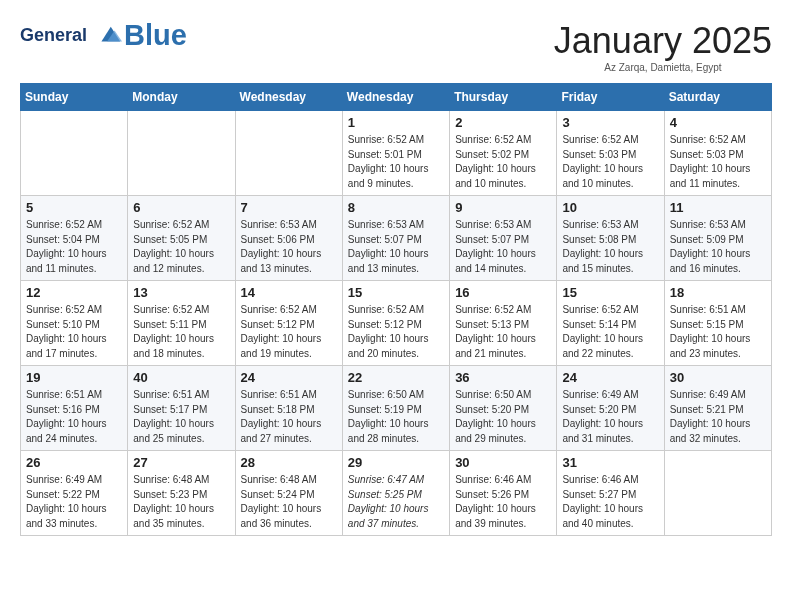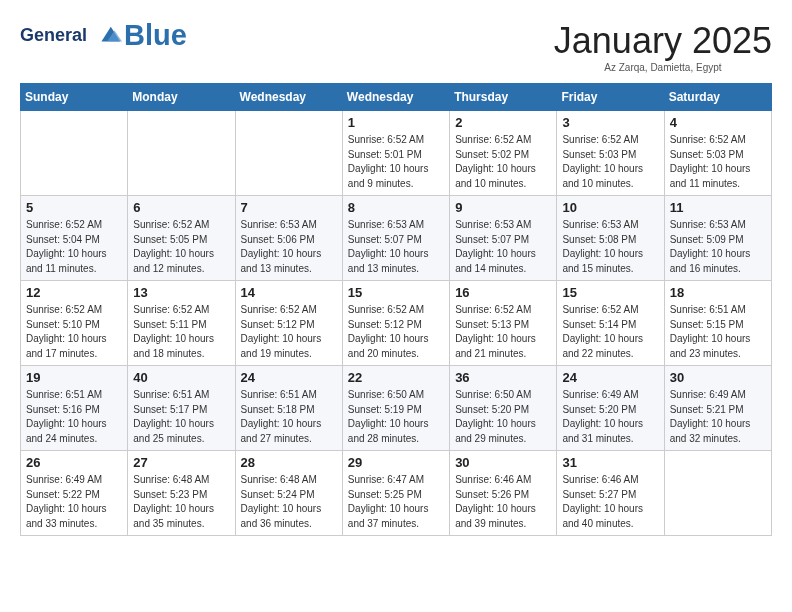--- a/index.html
+++ b/index.html
@@ -318,21 +318,21 @@
         </td>
         <td>
           <div class="day-number">28</div>
           <div class="day-info" style="white-space: pre-line;">Sunrise: 6:48 AM
 Sunset: 5:24 PM
 Daylight: 10 hours
 and 36 minutes.</div>
         </td>
         <td>
           <div class="day-number">29</div>
-          <div class="day-info" style="white-space: pre-line;">Sunrise: 6:47 AM
+          <div class="day-info" style="white-space: pre-line; font-style: italic;">Sunrise: 6:47 AM
 Sunset: 5:25 PM
 Daylight: 10 hours
 and 37 minutes.</div>
         </td>
         <td>
           <div class="day-number">30</div>
           <div class="day-info" style="white-space: pre-line;">Sunrise: 6:46 AM
 Sunset: 5:26 PM
 Daylight: 10 hours
 and 39 minutes.</div>

